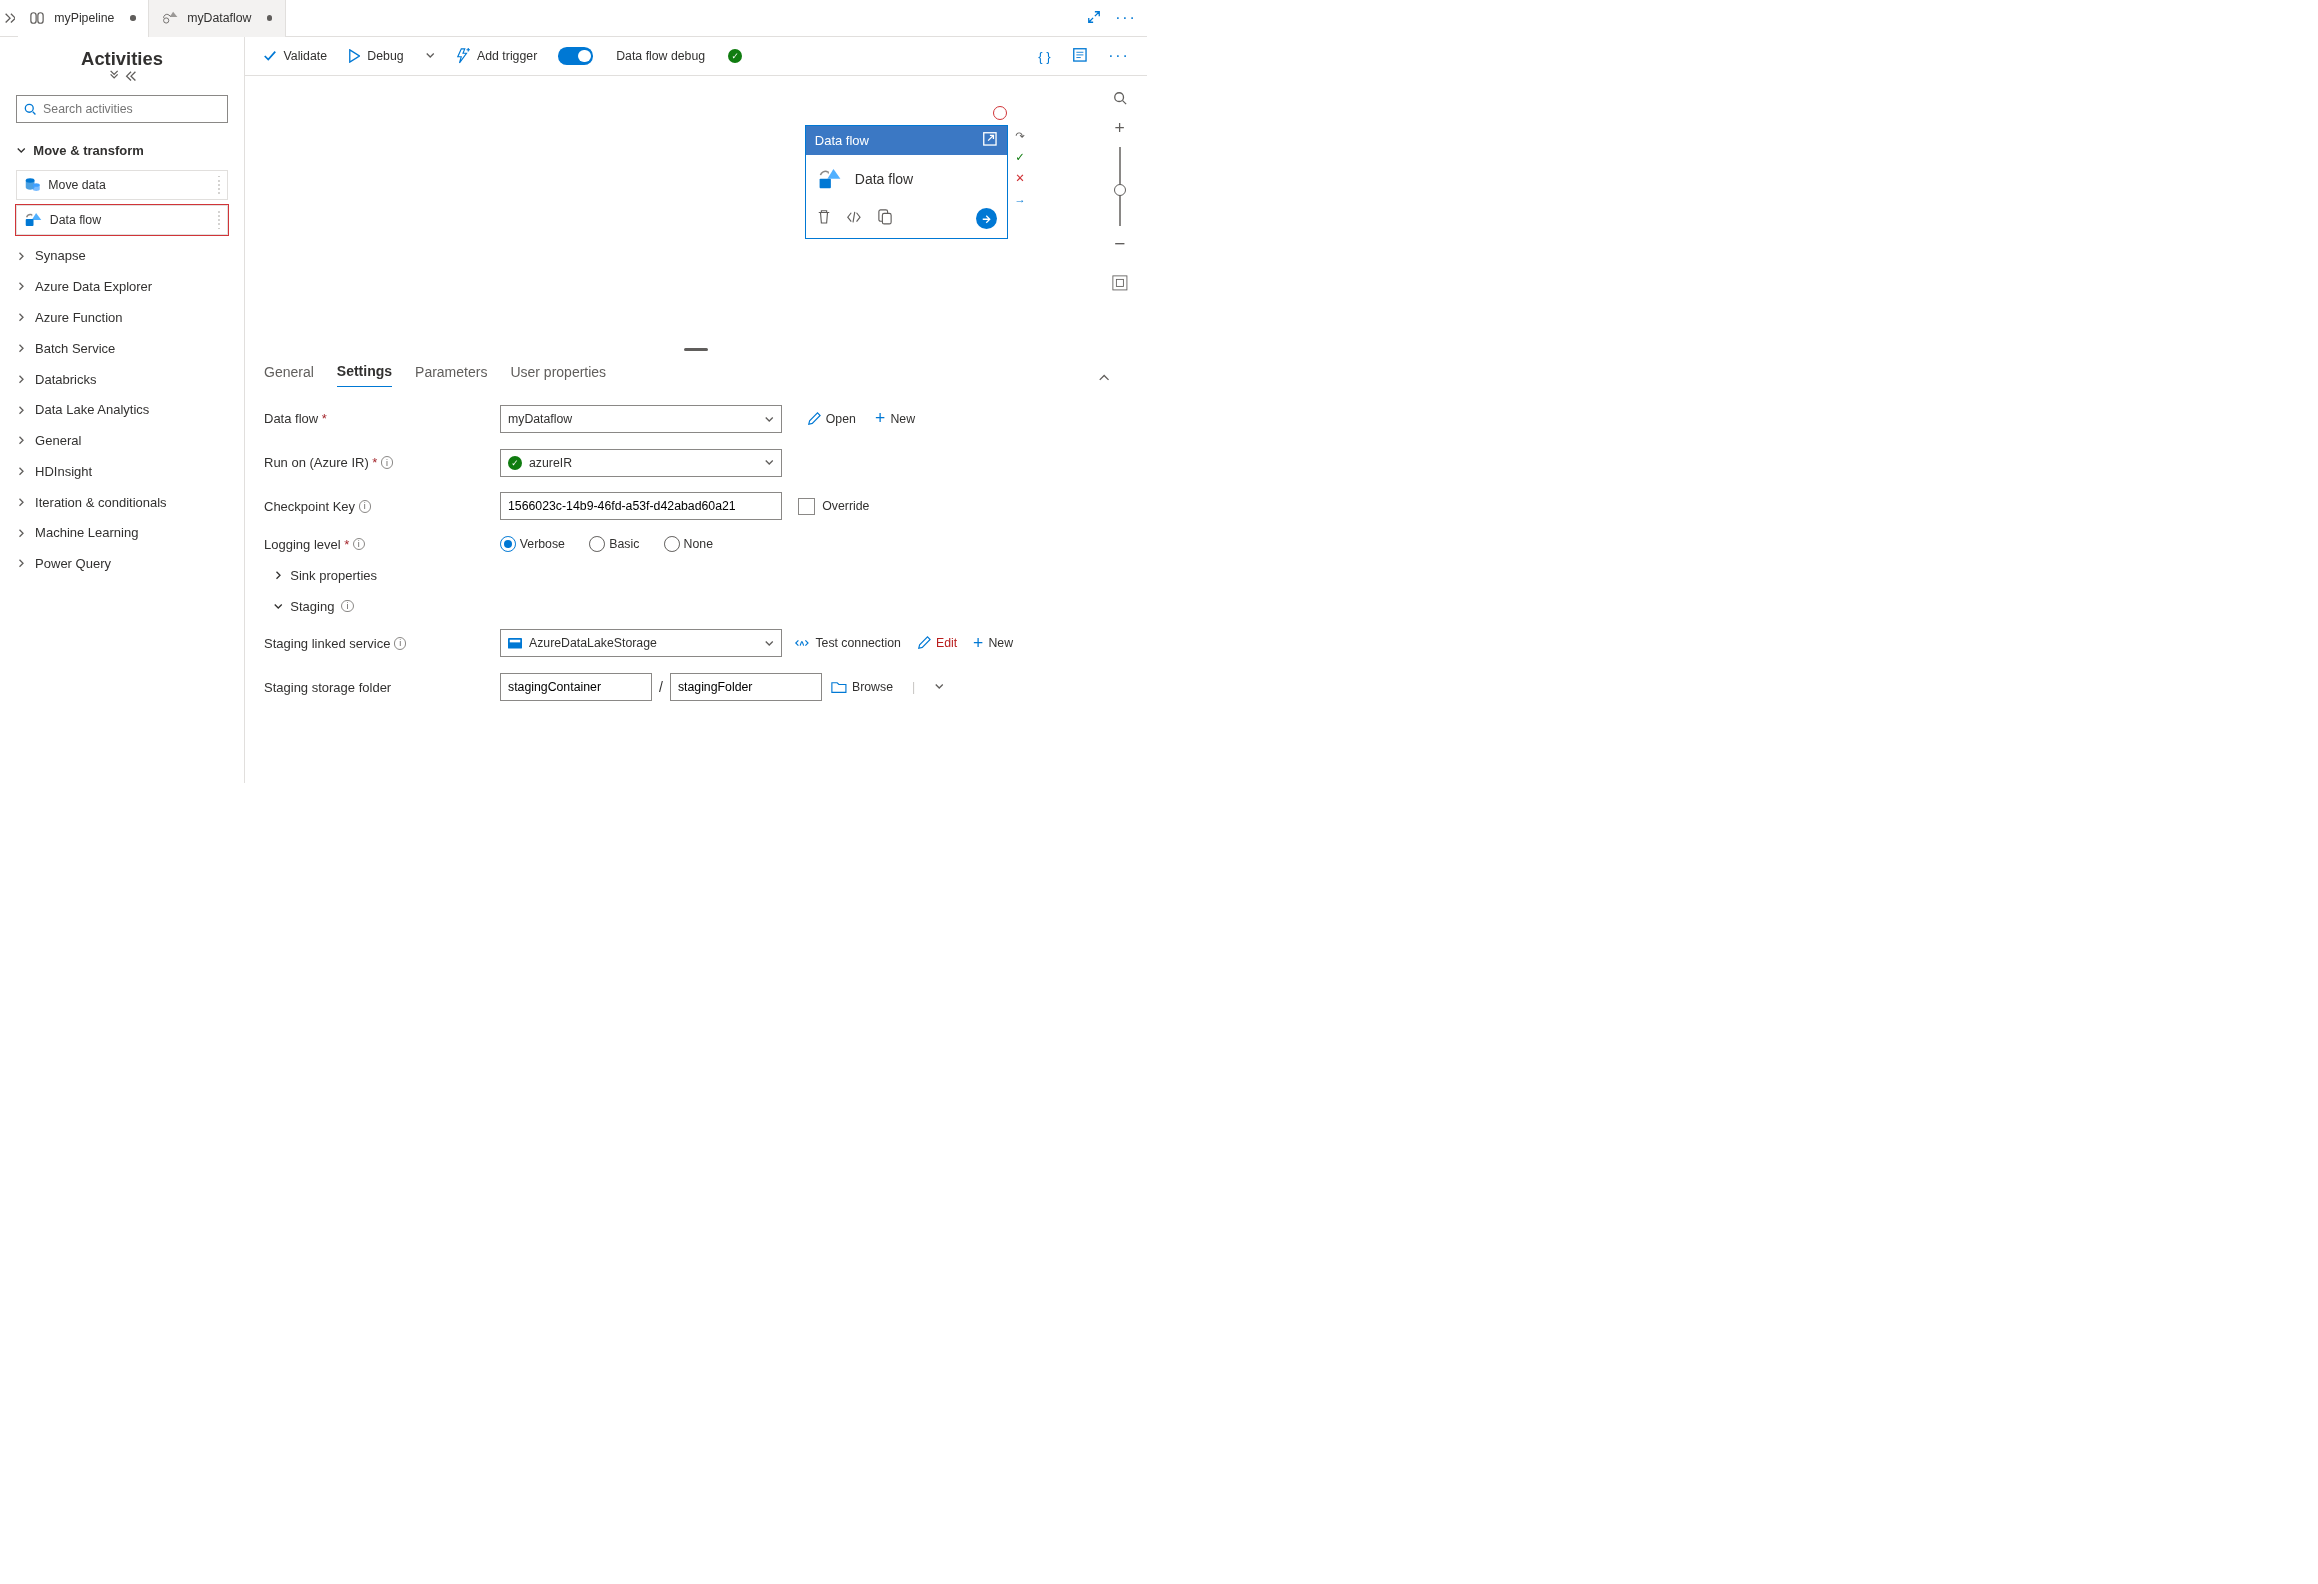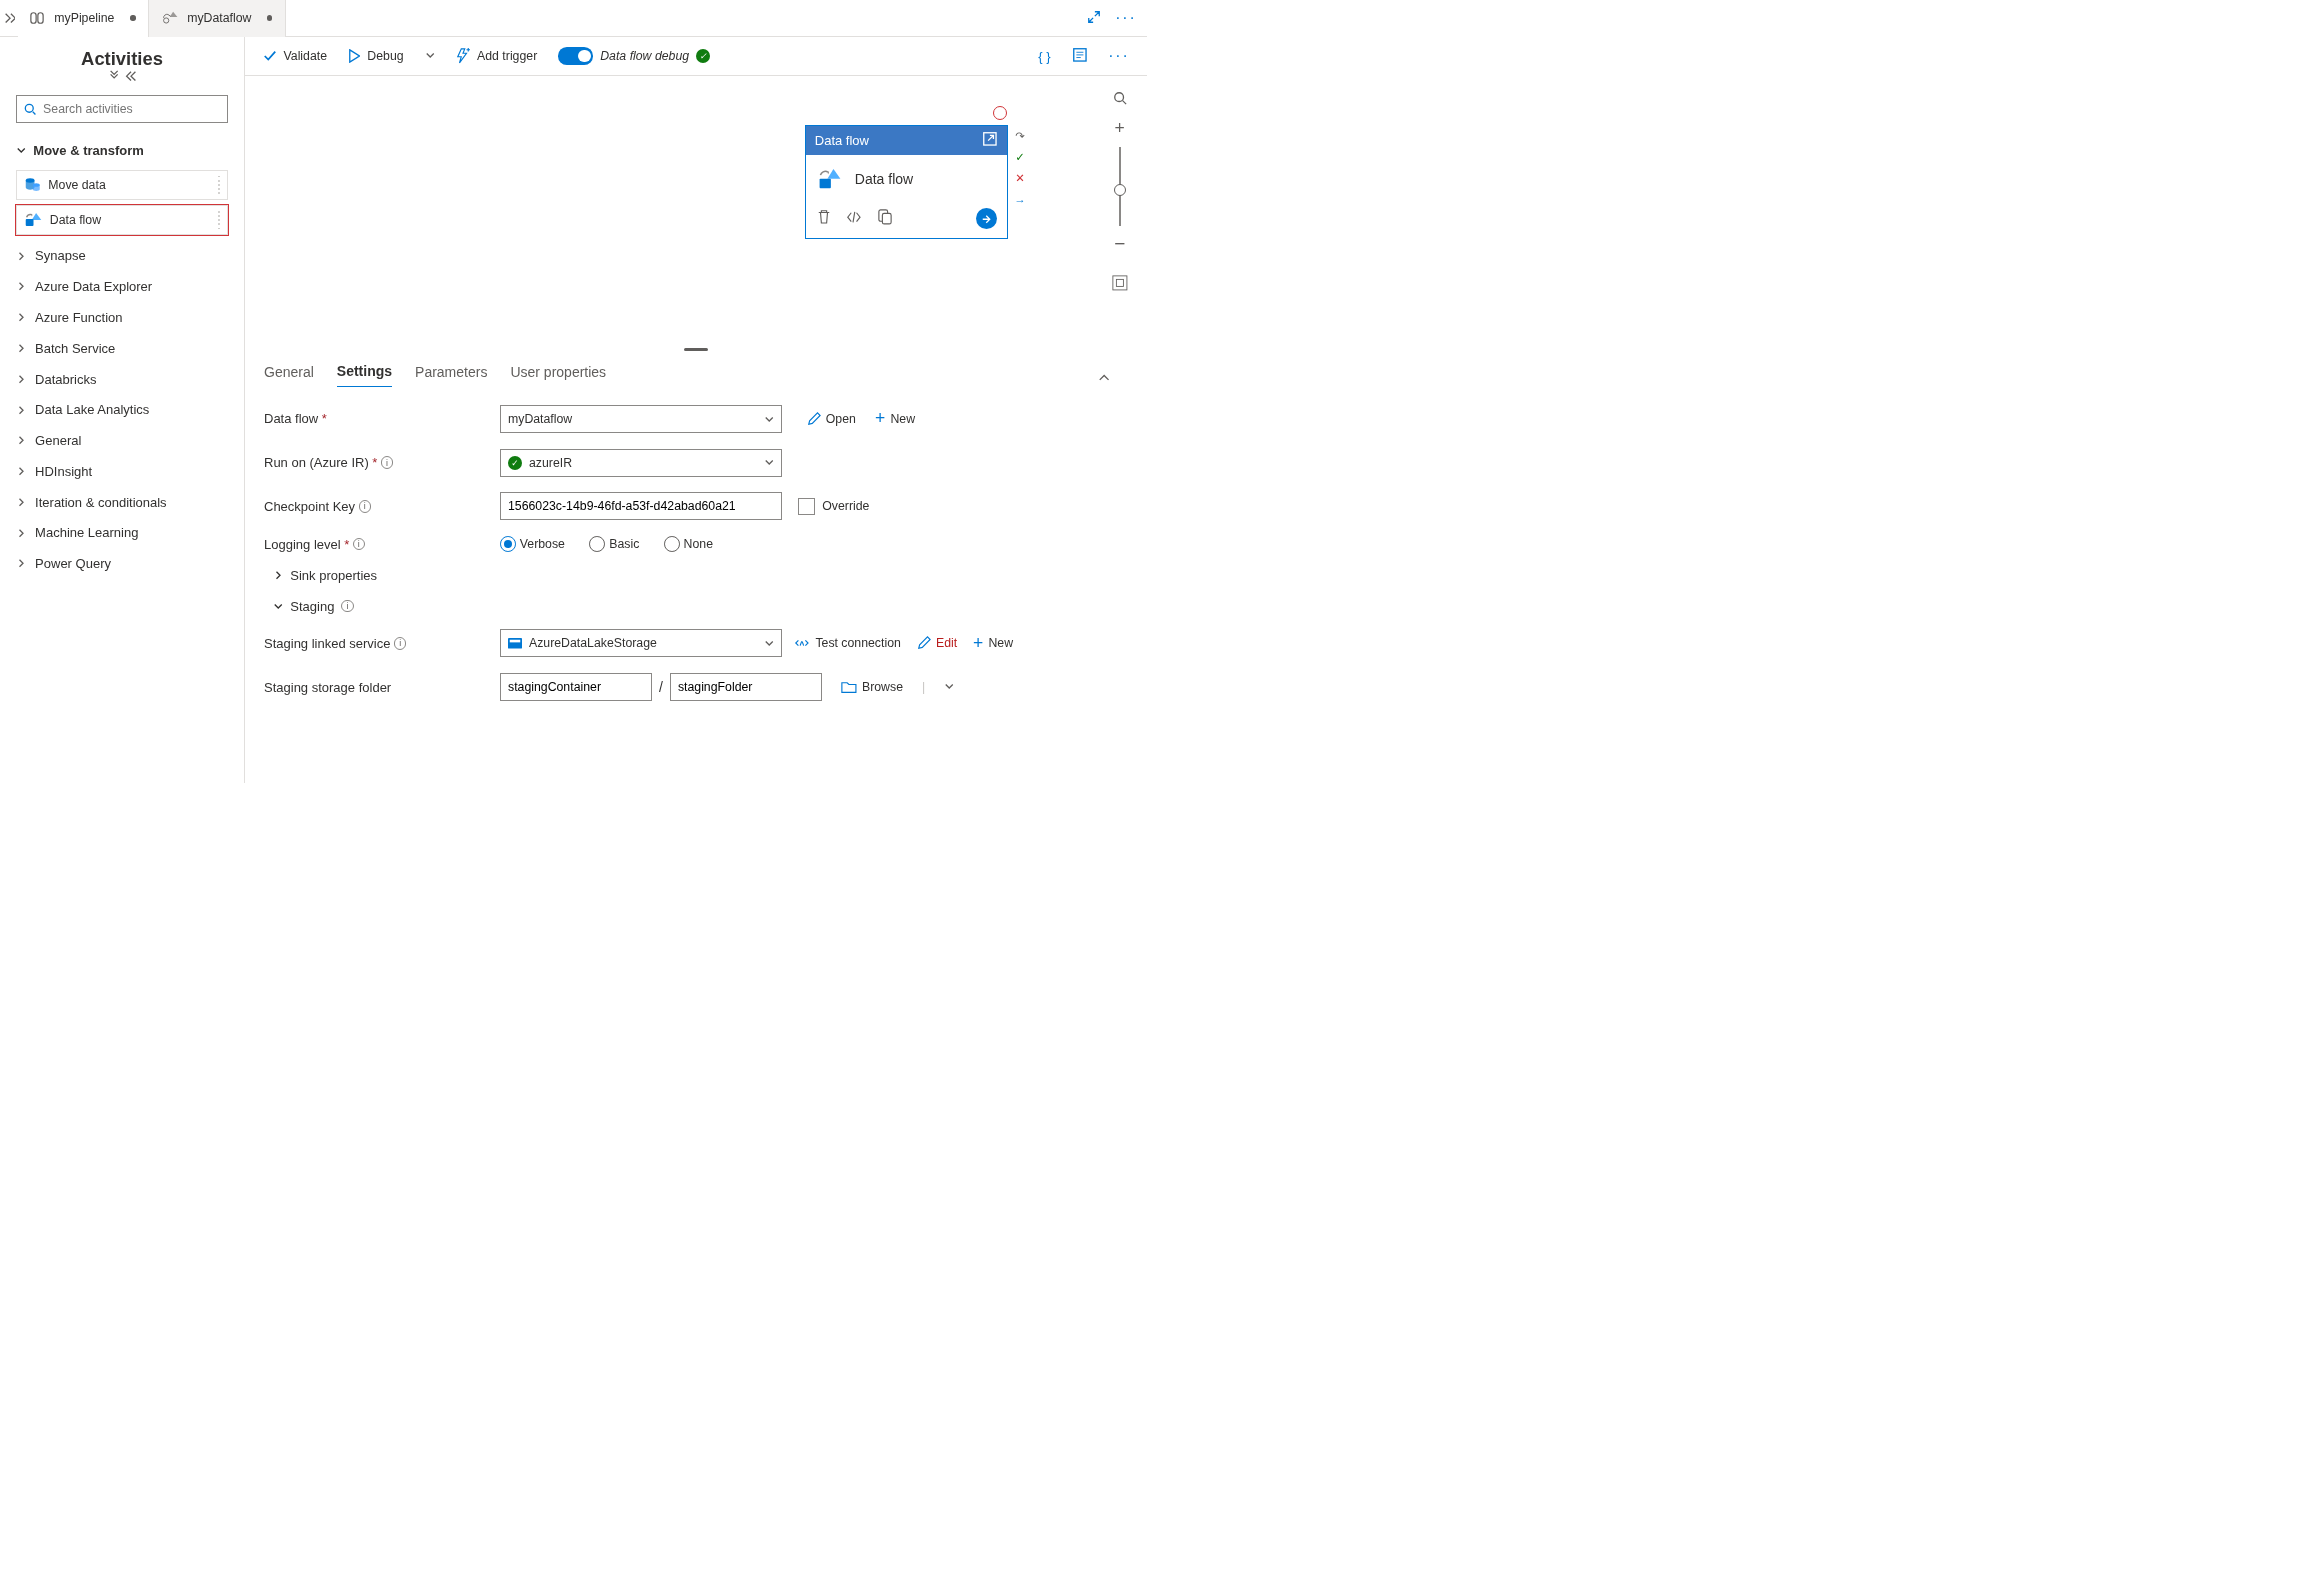--- a/index.html
+++ b/index.html
@@ -272,21 +272,21 @@
       <span><svg width="10.5" height="10.5" viewBox="0 0 12 12">
             <path d="M2 4l4 4 4-4" stroke="#605e5c" stroke-width="1.5" fill="none"></path>
           </svg></span>
       <div class="tb-item">
         <svg width="14" height="15.8" viewBox="0 0 16 18">
             <path d="M6 1L2 10h4l-2 7 8-11h-4l2-5z" stroke="#0078d4" stroke-width="1.3" fill="none"></path>
             <path d="M12 2h4M14 0v4" stroke="#0078d4" stroke-width="1.3"></path>
           </svg>
         <span>Add trigger</span>
       </div>
-      <div class="tb-item" style="gap:7px;font-style:italic;">
+      <div class="tb-item" style="gap:23px;">
         <div class="toggle"></div>
         <span>Data flow debug</span>
         <span class="status-ok">✓</span>
       </div>
       <div class="toolbar-spacer"></div>
       <span class="blue" style="font-size:13px;">{ }</span>
       <span class="blue"><svg width="15.8" height="15.8" viewBox="0 0 18 18">
             <rect x="2" y="2" width="14" height="14" stroke="#0078d4" fill="none" stroke-width="1.5"></rect>
             <path d="M5 6h8M5 9h8M5 12h5" stroke="#0078d4"></path>
           </svg></span>
@@ -505,21 +505,21 @@
         <div class="label">
             <span>Staging storage folder</span>
           </div>
         <div class="textin">
             <input value="stagingContainer" style="">
           </div>
         <span class="slash">/</span>
         <div class="textin">
             <input value="stagingFolder" style="">
           </div>
-        <div class="actions" style="margin-left:19px;">
+        <div class="actions" style="margin-left:9px;">
           <div class="action-link">
             <svg width="15.8" height="12.3" viewBox="0 0 18 14">
                 <path d="M1 2h6l2 2h8v9H1z" stroke="#0078d4" fill="none" stroke-width="1.3"></path>
               </svg>
             <span style="color:#323130;">Browse</span>
           </div>
           <span style="color:#c8c6c4;">|</span>
           <span><svg width="10.5" height="10.5" viewBox="0 0 12 12">
                 <path d="M2 4l4 4 4-4" stroke="#605e5c" fill="none" stroke-width="1.5"></path>
               </svg></span>

